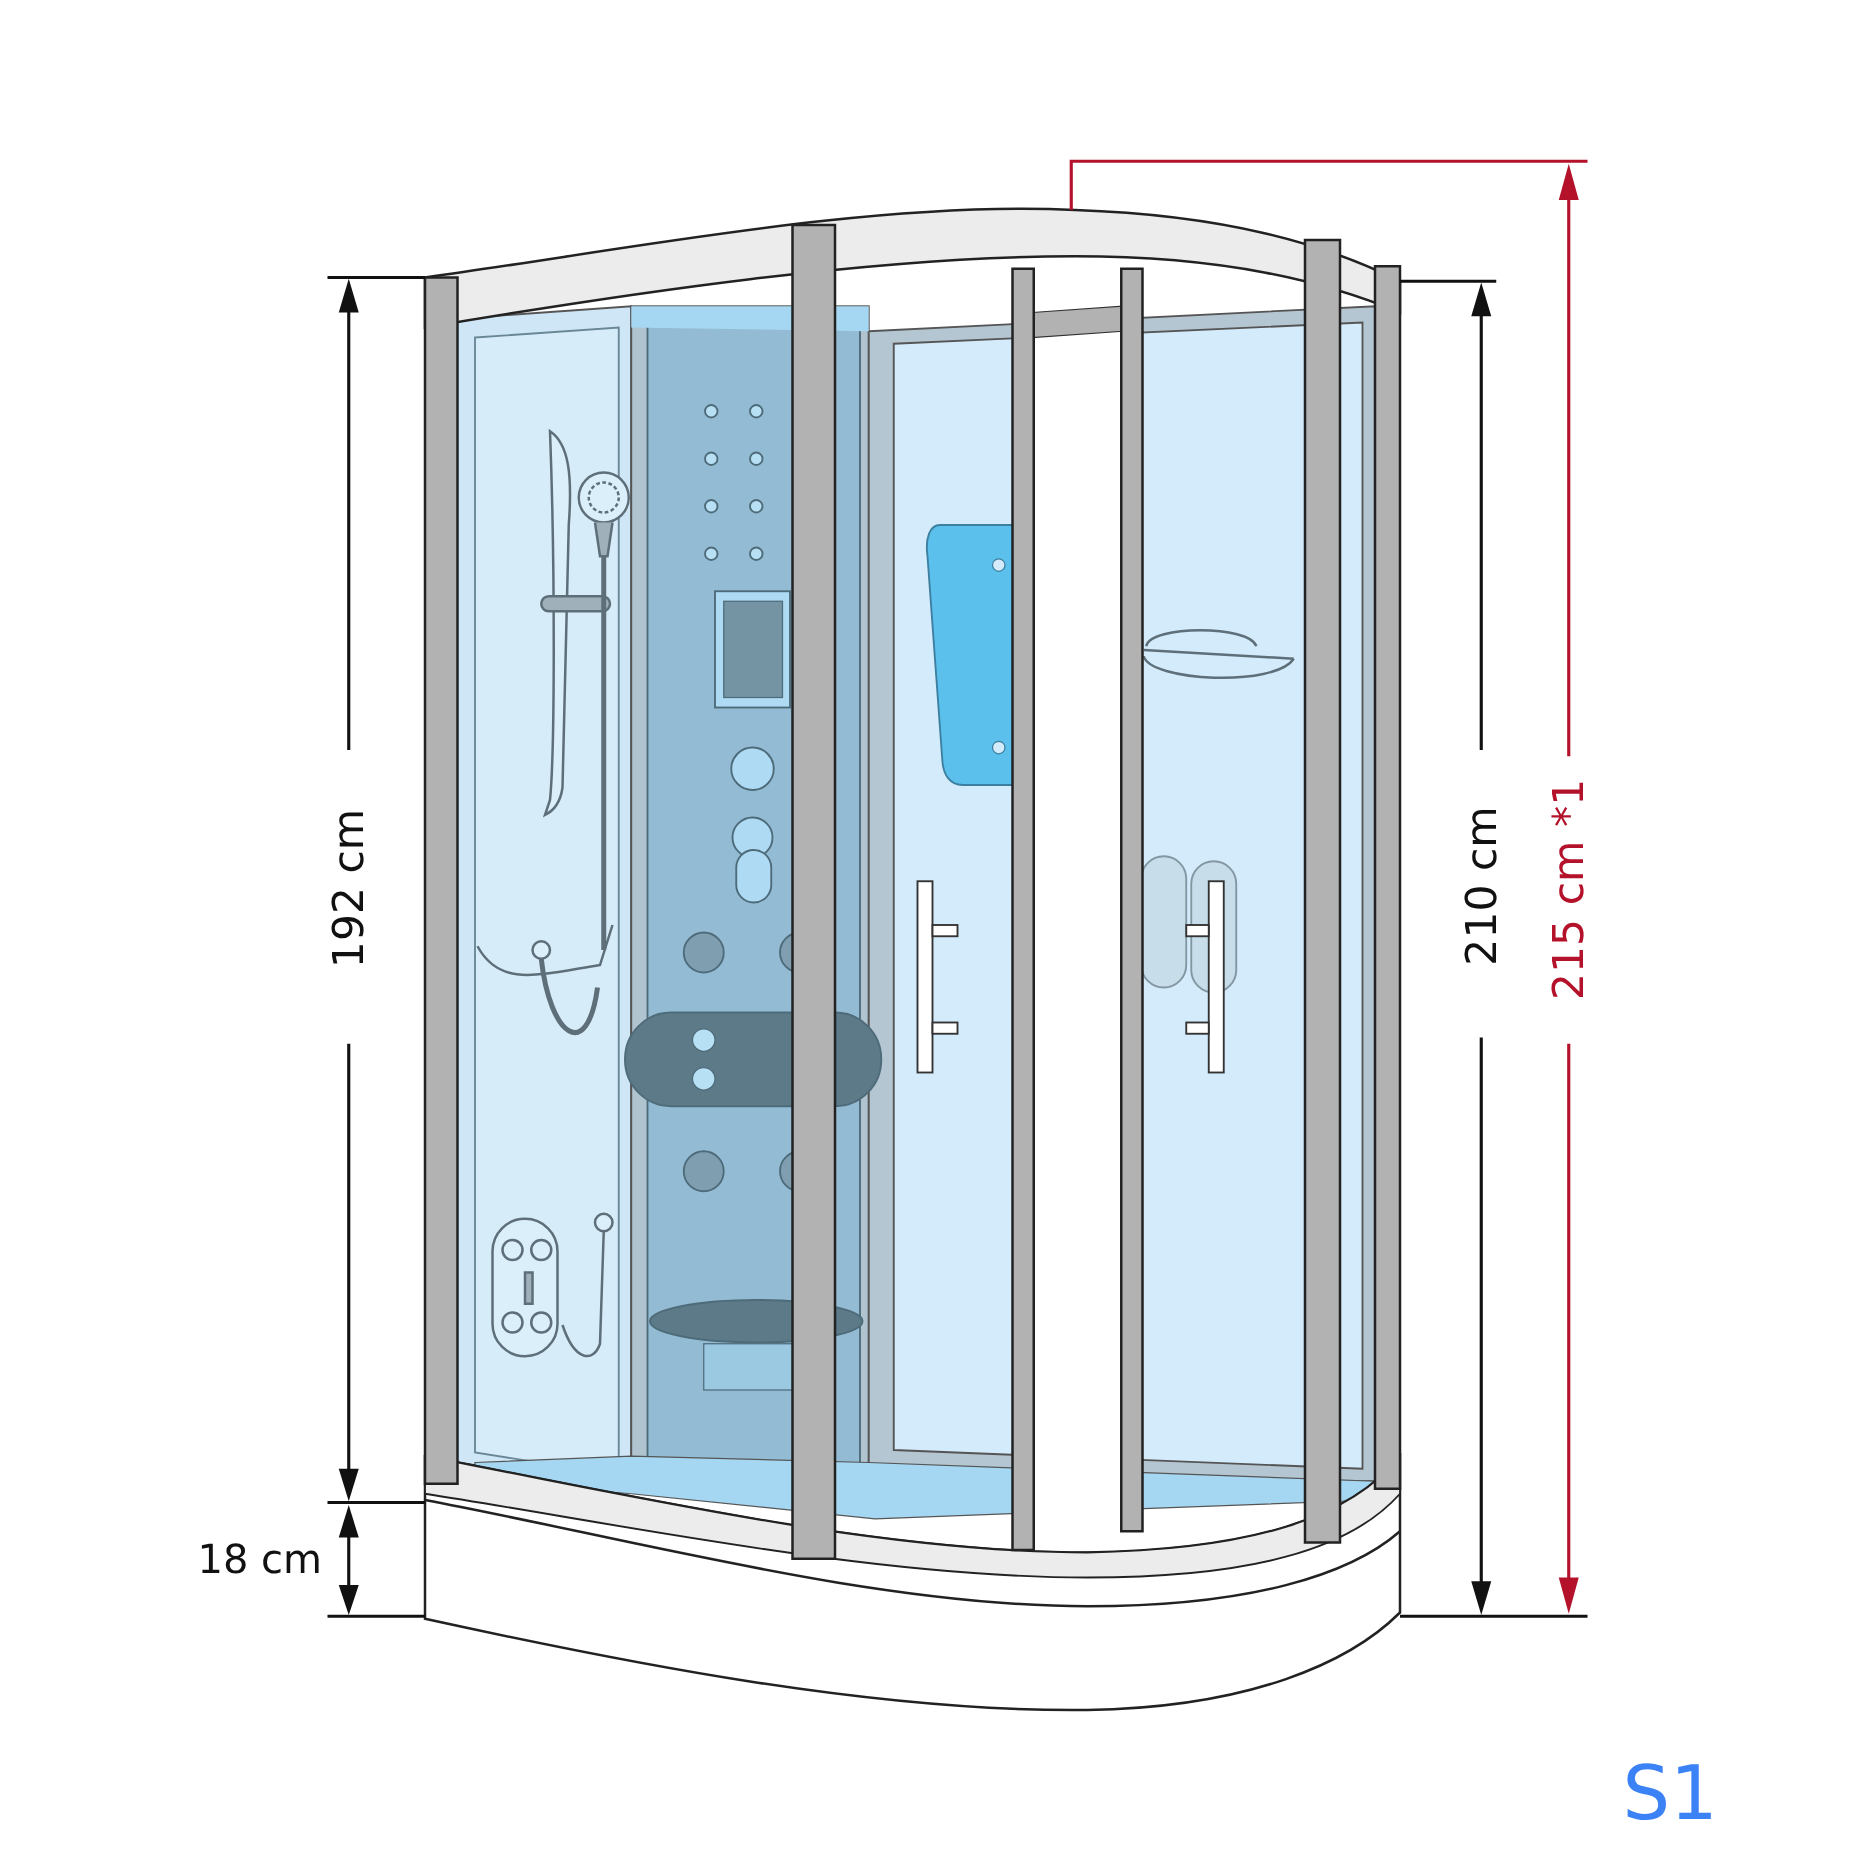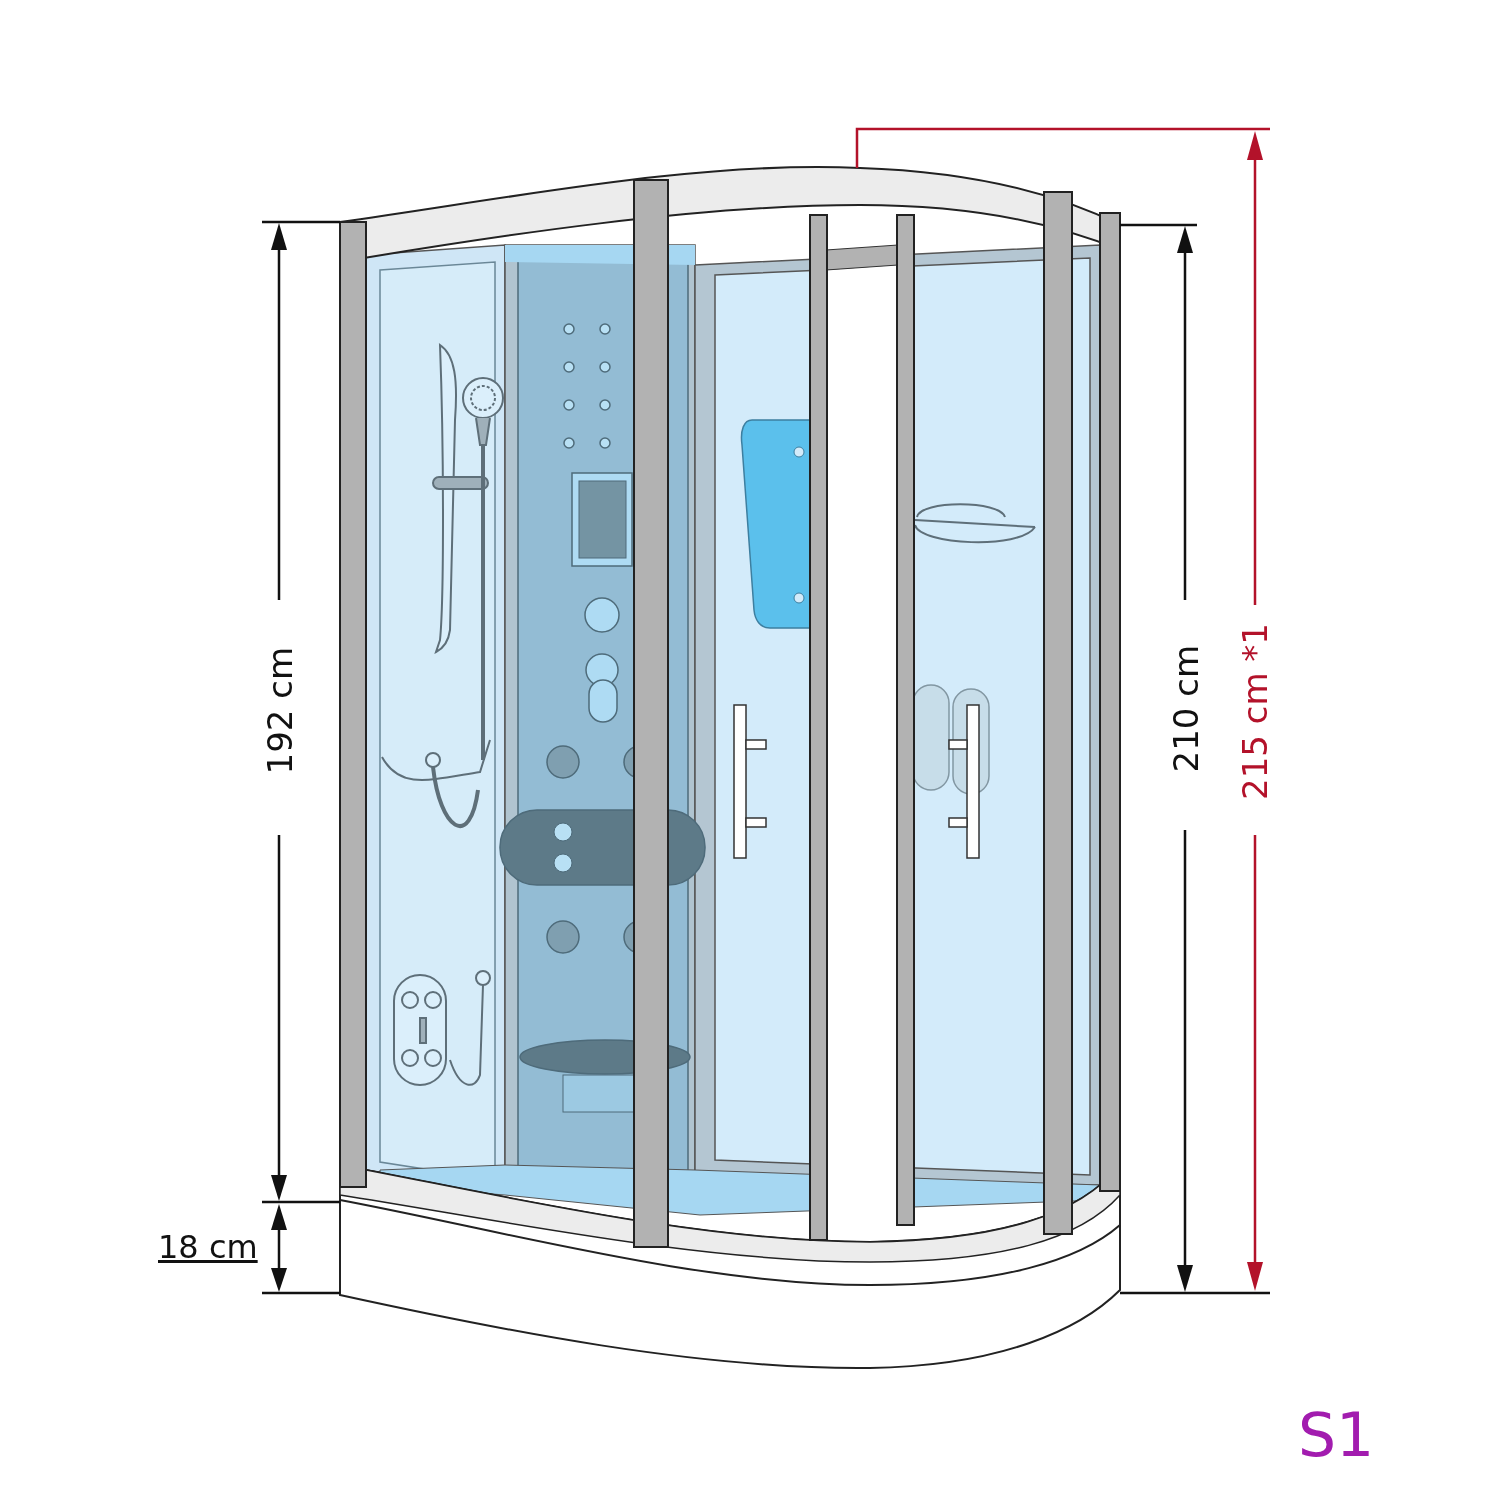--- a/index.html
+++ b/index.html
@@ -1,21 +1,21 @@
 <!DOCTYPE html>
 <html><head>
 <meta charset="utf-8">
 <style>
   html, body { margin: 0; padding: 0; background: #ffffff; }
   body { width: 1500px; height: 1500px; position: relative; overflow: hidden; font-family: "DejaVu Sans", sans-serif; }
   #canvas { position: absolute; left: 0; top: 0; width: 1500px; height: 1500px; }
   .dim-label { position: absolute; font-family: "DejaVu Sans", sans-serif; font-size: 34px; color: #111; white-space: nowrap; }
   .rot { transform-origin: center center; transform: rotate(-90deg); }
   .red { color: #b3122a; }
-  .corner-mark { position: absolute; font-family: "DejaVu Sans", sans-serif; font-size: 60px; color: #a21caf; left: 1298px; top: 1400px; }
+  .corner-mark { position: absolute; font-family: "DejaVu Sans", sans-serif; font-size: 60px; color: #3b82f6; left: 1298px; top: 1400px; }
 </style>
 </head>
 <body>
 
 <svg id="canvas" viewBox="0 0 1500 1500" xmlns="http://www.w3.org/2000/svg">
 
   <g>
 
     <polygon points="365,255 505,245 505,1190 365,1170" fill="#cfe6f6" stroke="#555" stroke-width="1.5"></polygon>
     <polygon points="380,270 495,262 495,1180 380,1162" fill="#d6ecf9" stroke="#6a8797" stroke-width="1.5"></polygon>
@@ -158,16 +158,16 @@
   <g stroke="#b3122a" stroke-width="2.5" fill="#b3122a">
     <polyline points="857,168 857,129 1270,129" fill="none"></polyline>
     <line x1="1255" y1="145" x2="1255" y2="605"></line>
     <line x1="1255" y1="835" x2="1255" y2="1280"></line>
     <polygon points="1247,160 1263,160 1255,131" stroke="none"></polygon>
     <polygon points="1247,1262 1263,1262 1255,1291" stroke="none"></polygon>
   </g>
 </svg>
 
 <div class="dim-label rot" style="left:222px; top:697px; width:115px; text-align:center;">192 cm</div>
-<div class="dim-label" style="left:158px; top:1228px; font-size:32px;text-decoration:underline;">18 cm</div>
+<div class="dim-label" style="left:158px; top:1228px; font-size:32px;">18 cm</div>
 <div class="dim-label rot" style="left:1128px; top:695px; width:115px; text-align:center;">210 cm</div>
 <div class="dim-label rot red" style="left:1175px; top:700px; width:160px; text-align:center;">215 cm *1</div>
 <div class="corner-mark">S1</div>
 
 </body></html>

